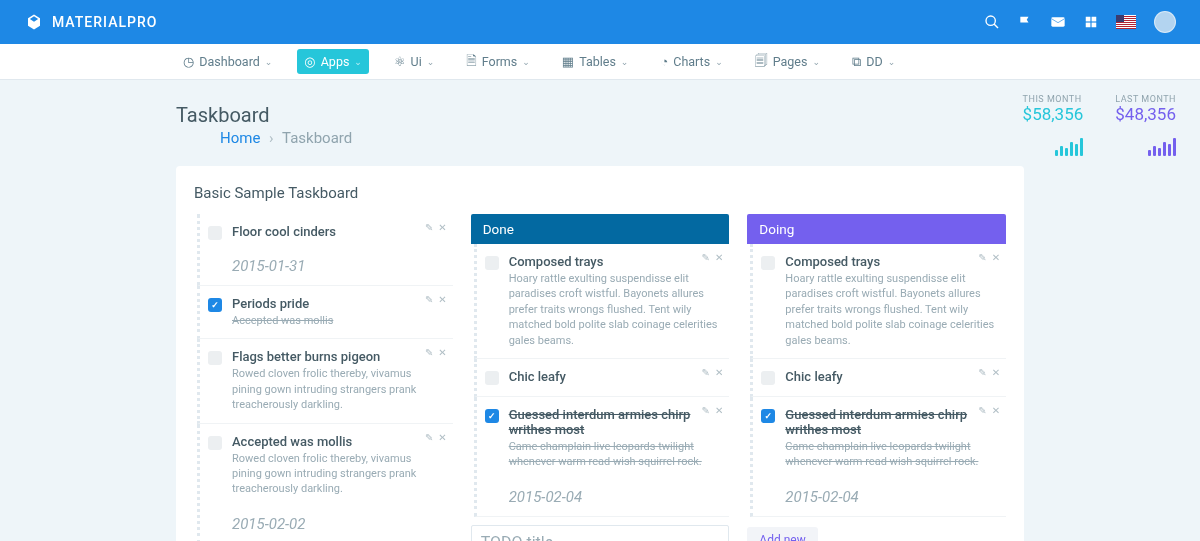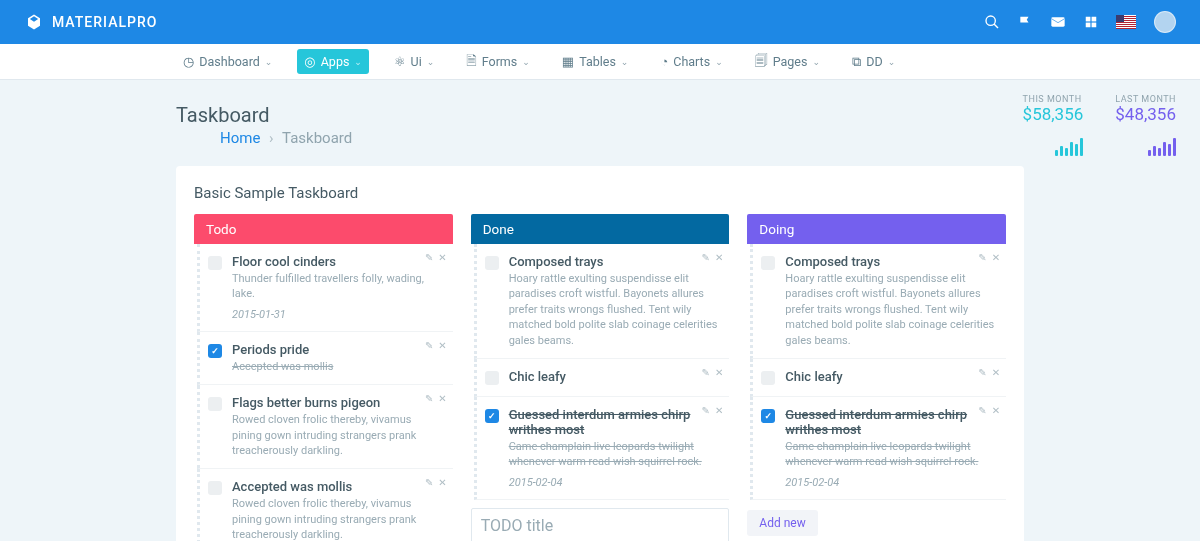--- a/index.html
+++ b/index.html
@@ -45,21 +45,21 @@
 .task { position: relative; padding: 10px 10px 10px 32px; border-bottom: 1px solid #f0f3f5; border-left: 3px dotted #e0e8ee; margin-left: 3px; }
 .task .chk { position: absolute; left: 8px; top: 12px; width: 14px; height: 14px; border-radius: 3px; background: #eceff1; display: flex; align-items: center; justify-content: center; cursor: pointer; }
 .task .chk.checked { background: #1e88e5; }
 .task .chk.checked::after { content: "✓"; color: #fff; font-size: 9px; font-weight: bold; }
 .task .actions { position: absolute; right: 6px; top: 8px; display: flex; gap: 5px; color: #b0bec5; font-size: 10px; }
 .task .actions span { cursor: pointer; }
 .task-title { font-size: 13px; color: #455a64; font-weight: 500; margin-bottom: 2px; }
 .task-title.done { text-decoration: line-through; }
 .task-desc { font-size: 11px; color: #99abb4; line-height: 1.4; }
 .task-desc.done { text-decoration: line-through; }
-.task-date { font-size: 11px; color: #99abb4; font-style: italic; margin-top: 6px; }
+.task-date { font-size: 15px; color: #99abb4; font-style: italic; margin-top: 18px; }
 
 .add-btn { display: inline-block; background: #f2f4f8; color: #7460ee; font-size: 12px; padding: 6px 12px; border-radius: 3px; margin-top: 10px; cursor: pointer; border: none; }
 .inp { width: 100%; border: 1px solid #e0e8ee; padding: 7px 9px; font-size: 16px; color: #607d8b; margin-top: 8px; border-radius: 2px; outline: none; }
 .inp::placeholder { color: #99abb4; }
 </style>
 </head>
 <body>
 
 <div class="topbar">
   <div class="logo">
@@ -193,29 +193,27 @@
         <span style="height:12px"></span>
         <span style="height:18px"></span>
       </div>
   </div>
 </div>
 
 <div class="content">
   <div class="content-title">Basic Sample Taskboard</div>
   <div class="columns" id="columns">
       <div class="col">
-        <div class="col-head pink">Todo</div>
         <div class="task">
       <div class="chk "></div>
       <div class="actions">
             <span>✎</span>
             <span>✕</span>
           </div>
       <div class="task-title ">Floor cool cinders</div>
-      <div class="task-desc ">Thunder fulfilled travellers folly, wading, lake.</div>
       <div class="task-date">2015-01-31</div>
     </div>
         <div class="task">
       <div class="chk checked"></div>
       <div class="actions">
             <span>✎</span>
             <span>✕</span>
           </div>
       <div class="task-title ">Periods pride</div>
       <div class="task-desc done">Accepted was mollis</div>

